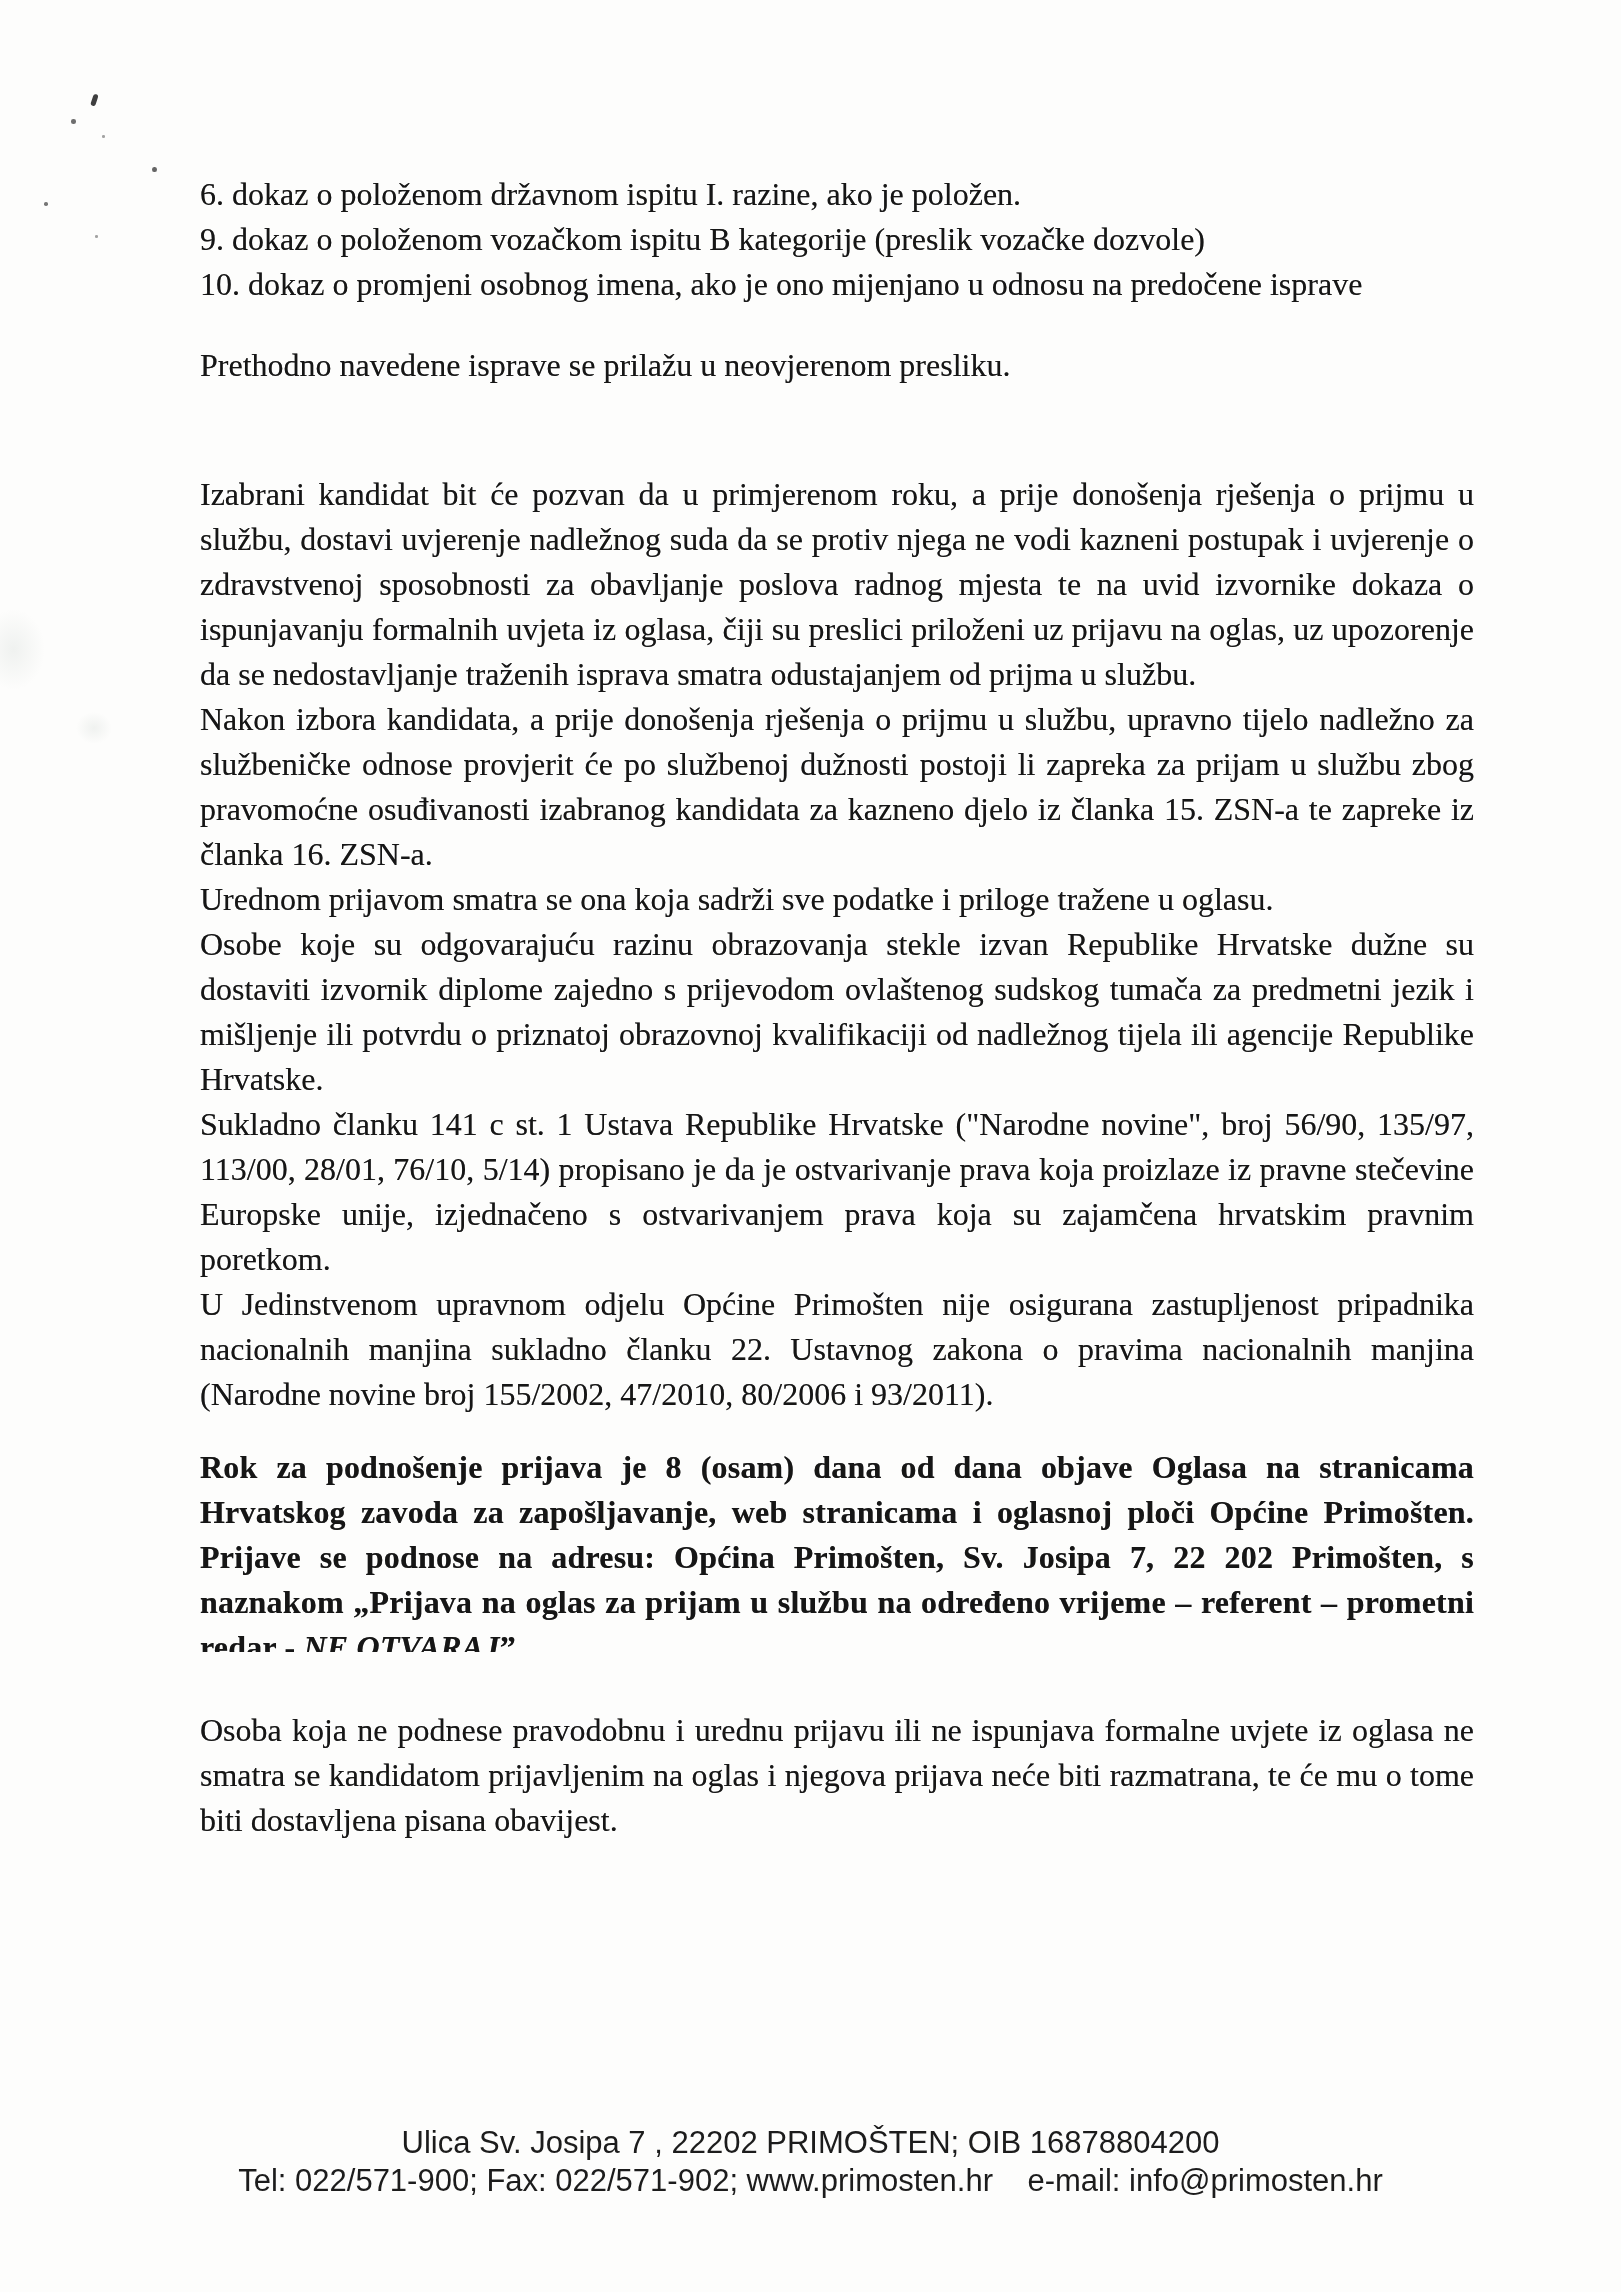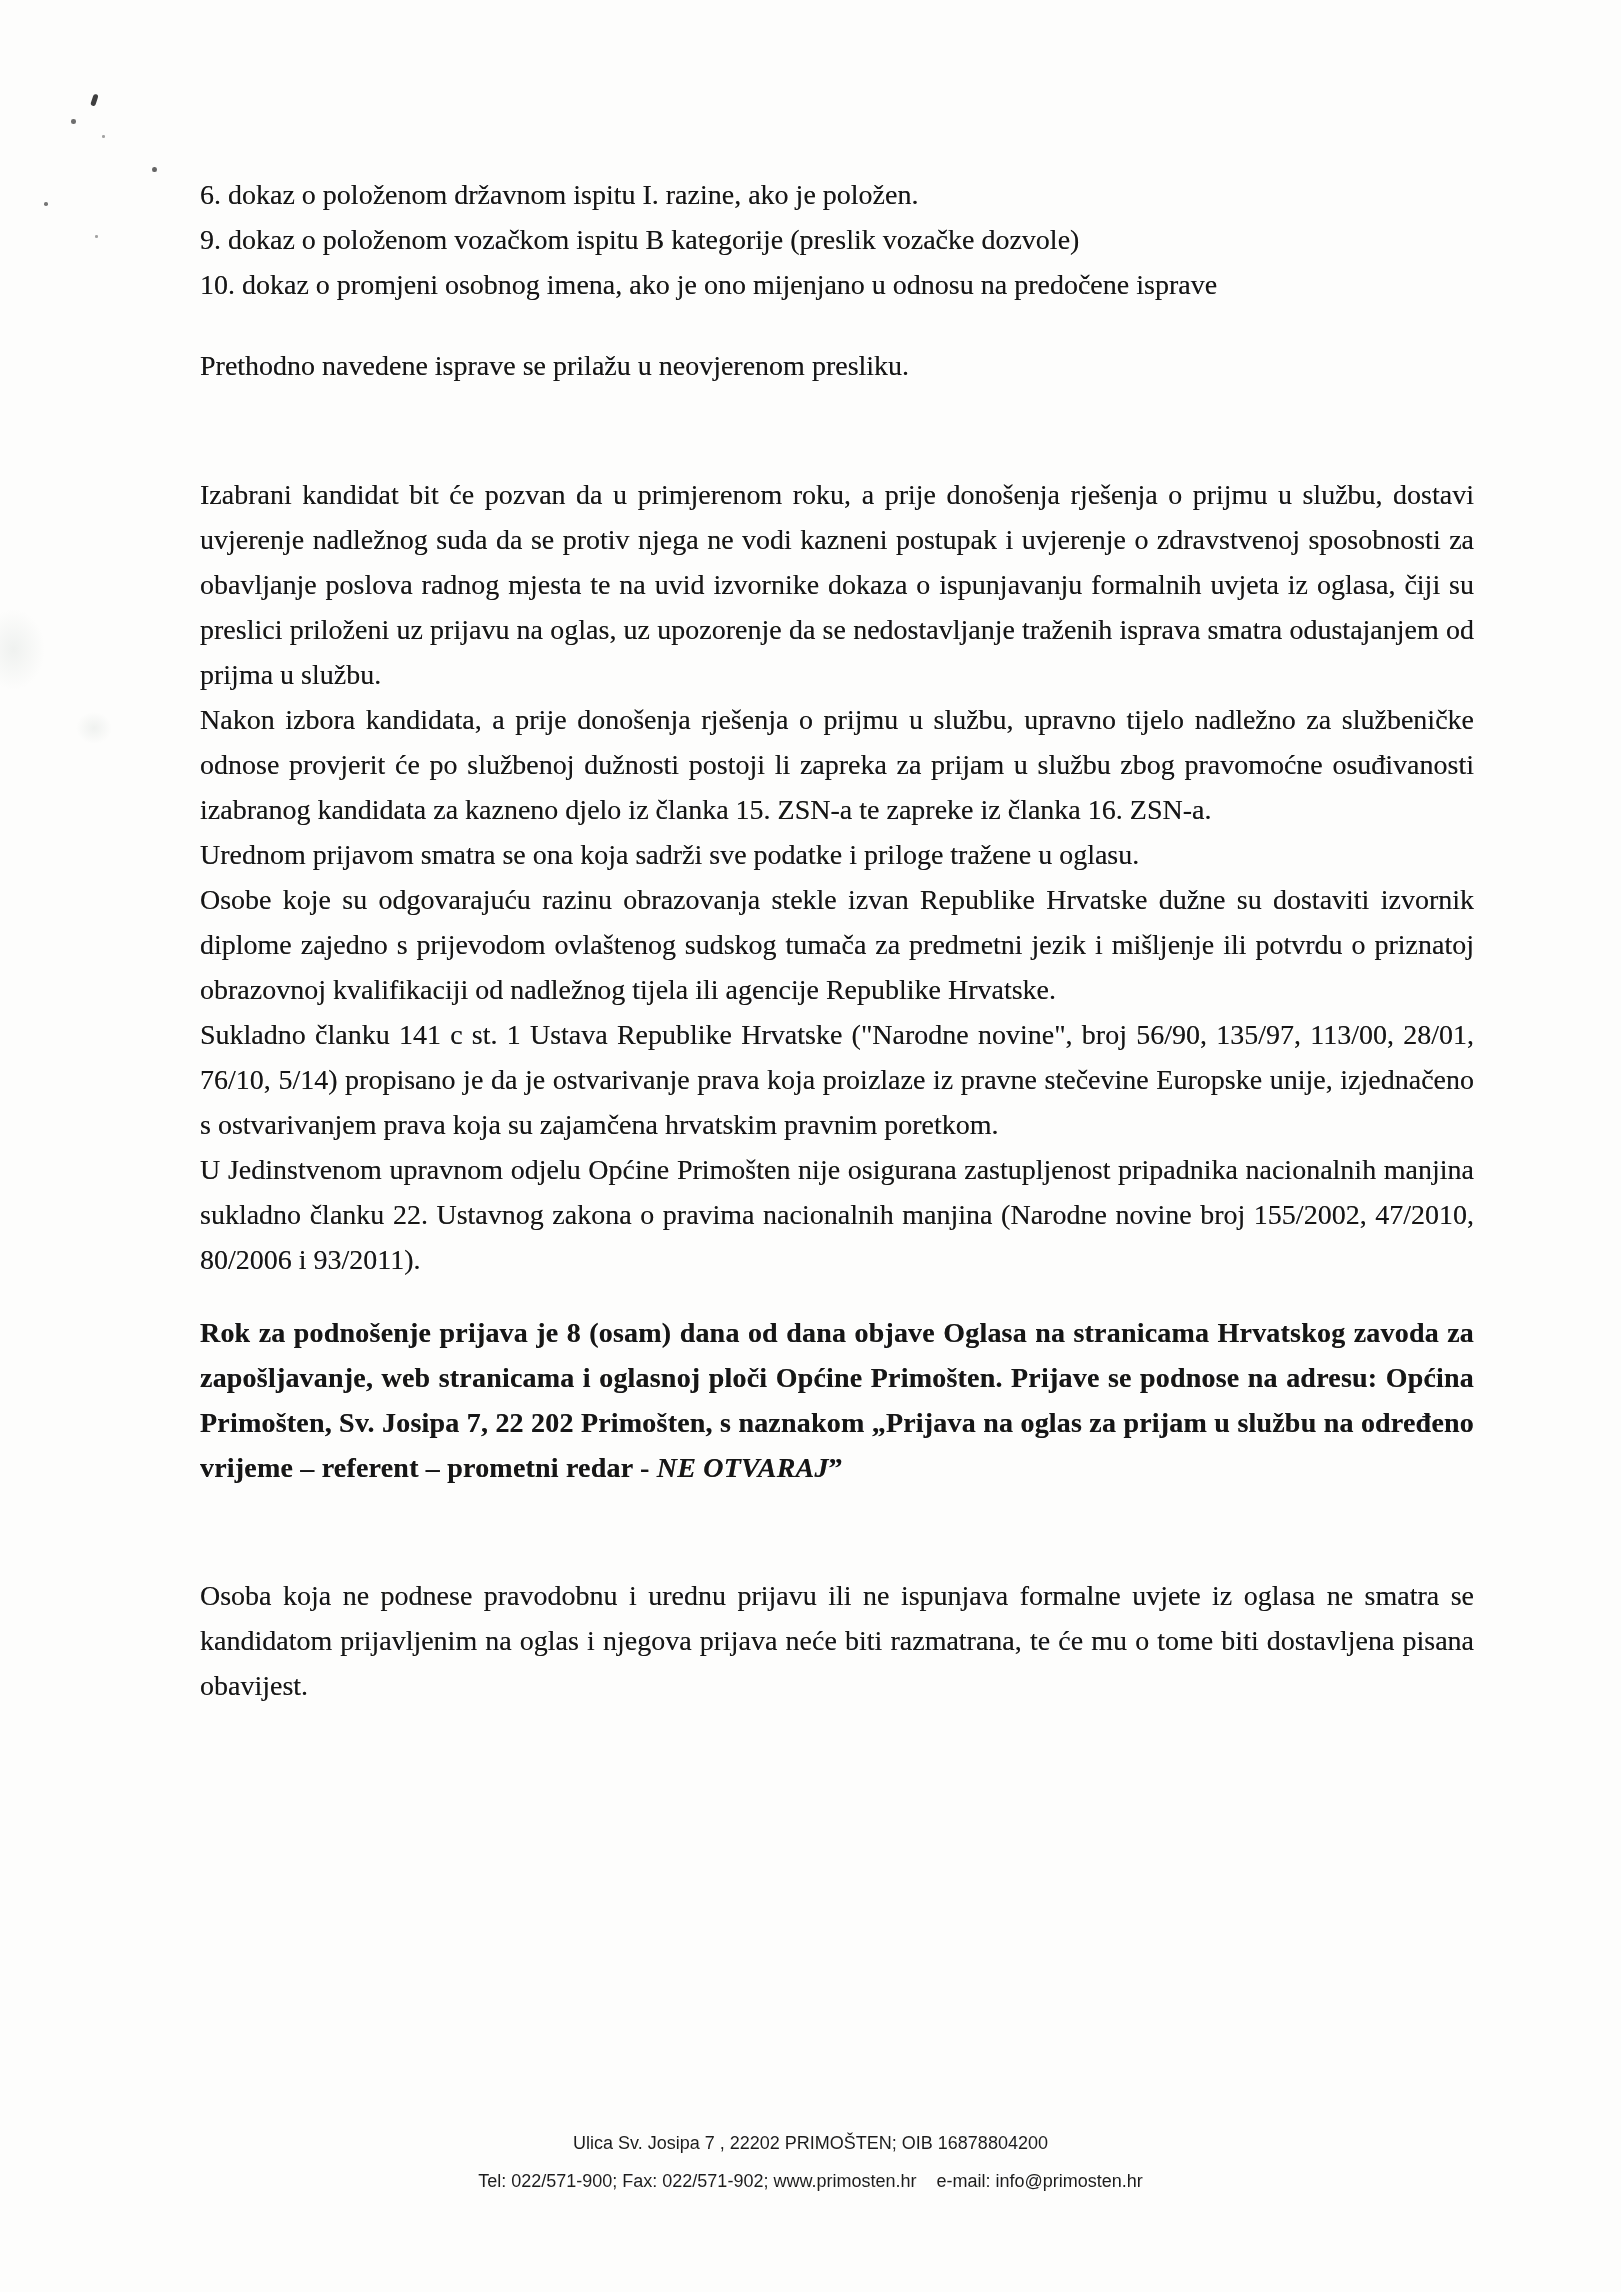--- a/index.html
+++ b/index.html
@@ -14,21 +14,21 @@
     background: #fdfdfc;
     overflow: hidden;
     font-family: "Liberation Serif", "DejaVu Serif", serif;
     color: #161616;
   }
   .content {
     position: absolute;
     left: 200px;
     top: 172px;
     width: 1274px;
-    font-size: 28px;
+    font-size: 32px;
     line-height: 45px;
   }
   .doc-par {
     margin: 0;
     text-align: justify;
     text-shadow: 0 0 0.5px rgba(25,25,25,0.55);
   }
   .gap-after-list   { margin-bottom: 36px; }
   .gap-after-note   { margin-bottom: 84px; }
   .bold-block {
@@ -42,21 +42,21 @@
     letter-spacing: 0.2px;
   }
   .italic { font-style: italic; }
   .footer {
     position: absolute;
     left: 0;
     top: 2124px;
     width: 100%;
     text-align: center;
     font-family: "Liberation Sans", "DejaVu Sans", sans-serif;
-    font-size: 18px;
+    font-size: 31px;
     line-height: 38px;
     color: #1c1c1c;
   }
   .footer div { white-space: pre-wrap; }
   
   .speck {
     position: absolute;
     background: #4a4a4a;
     border-radius: 50%;
   }

